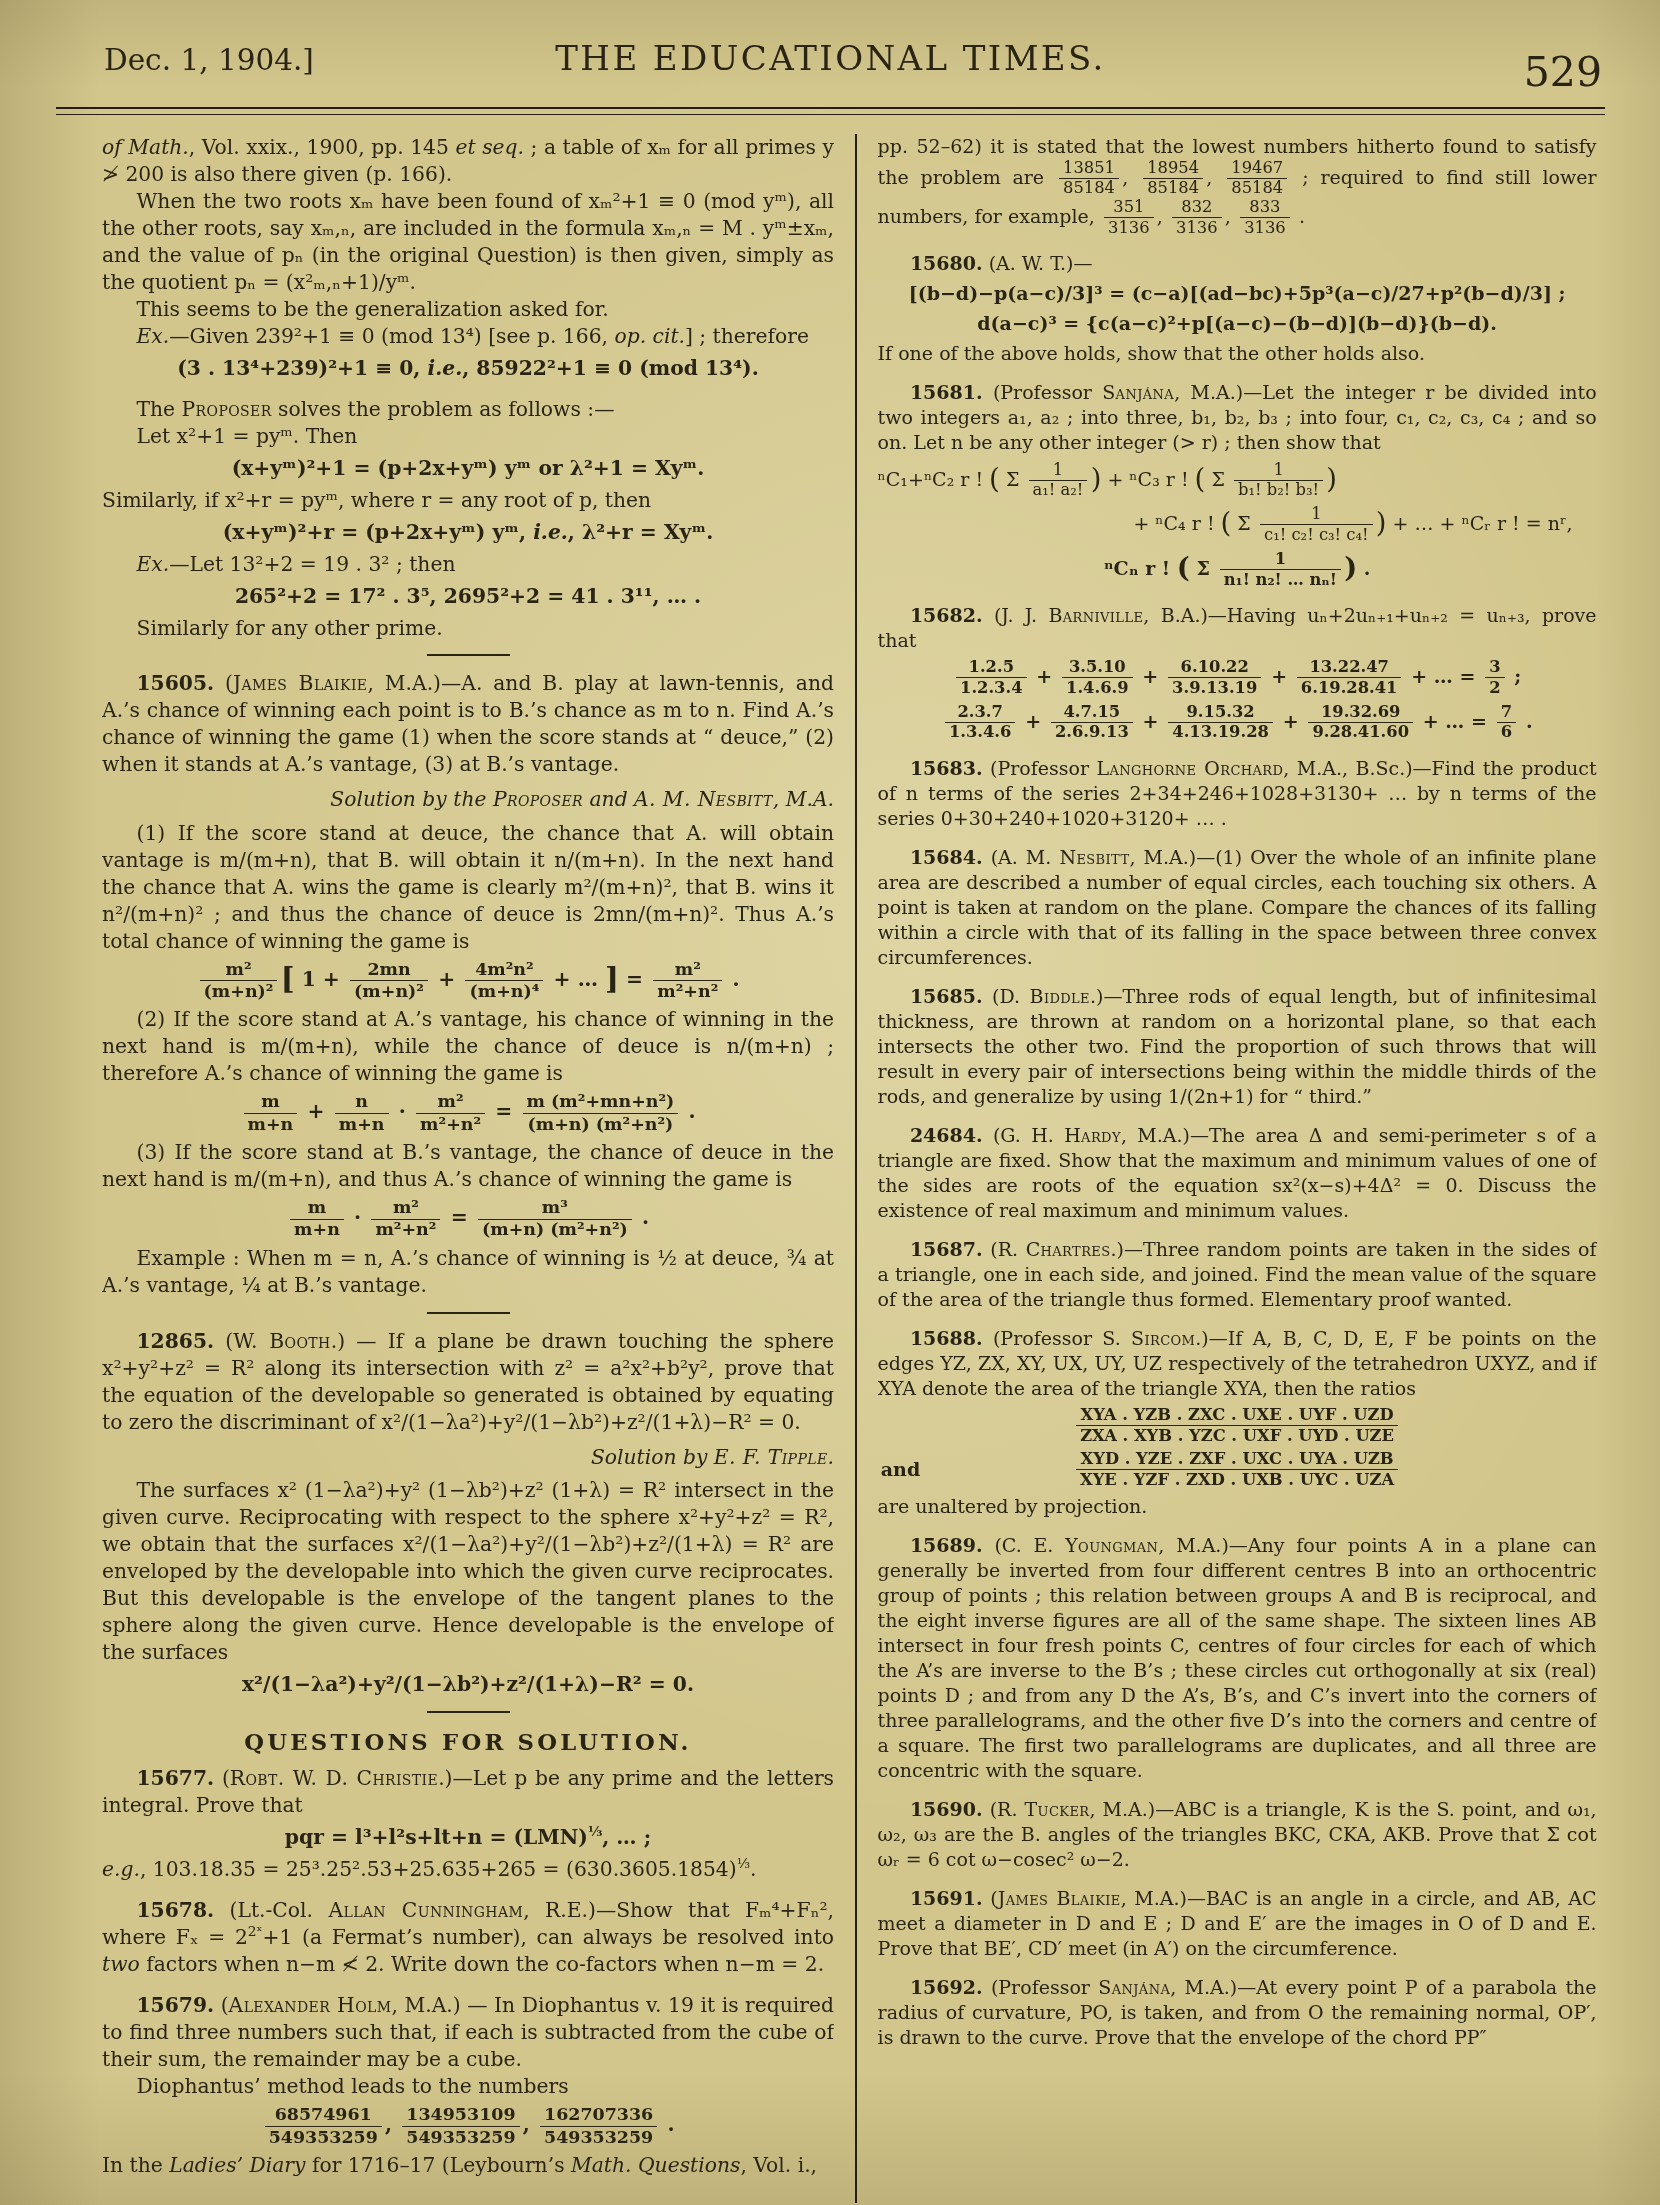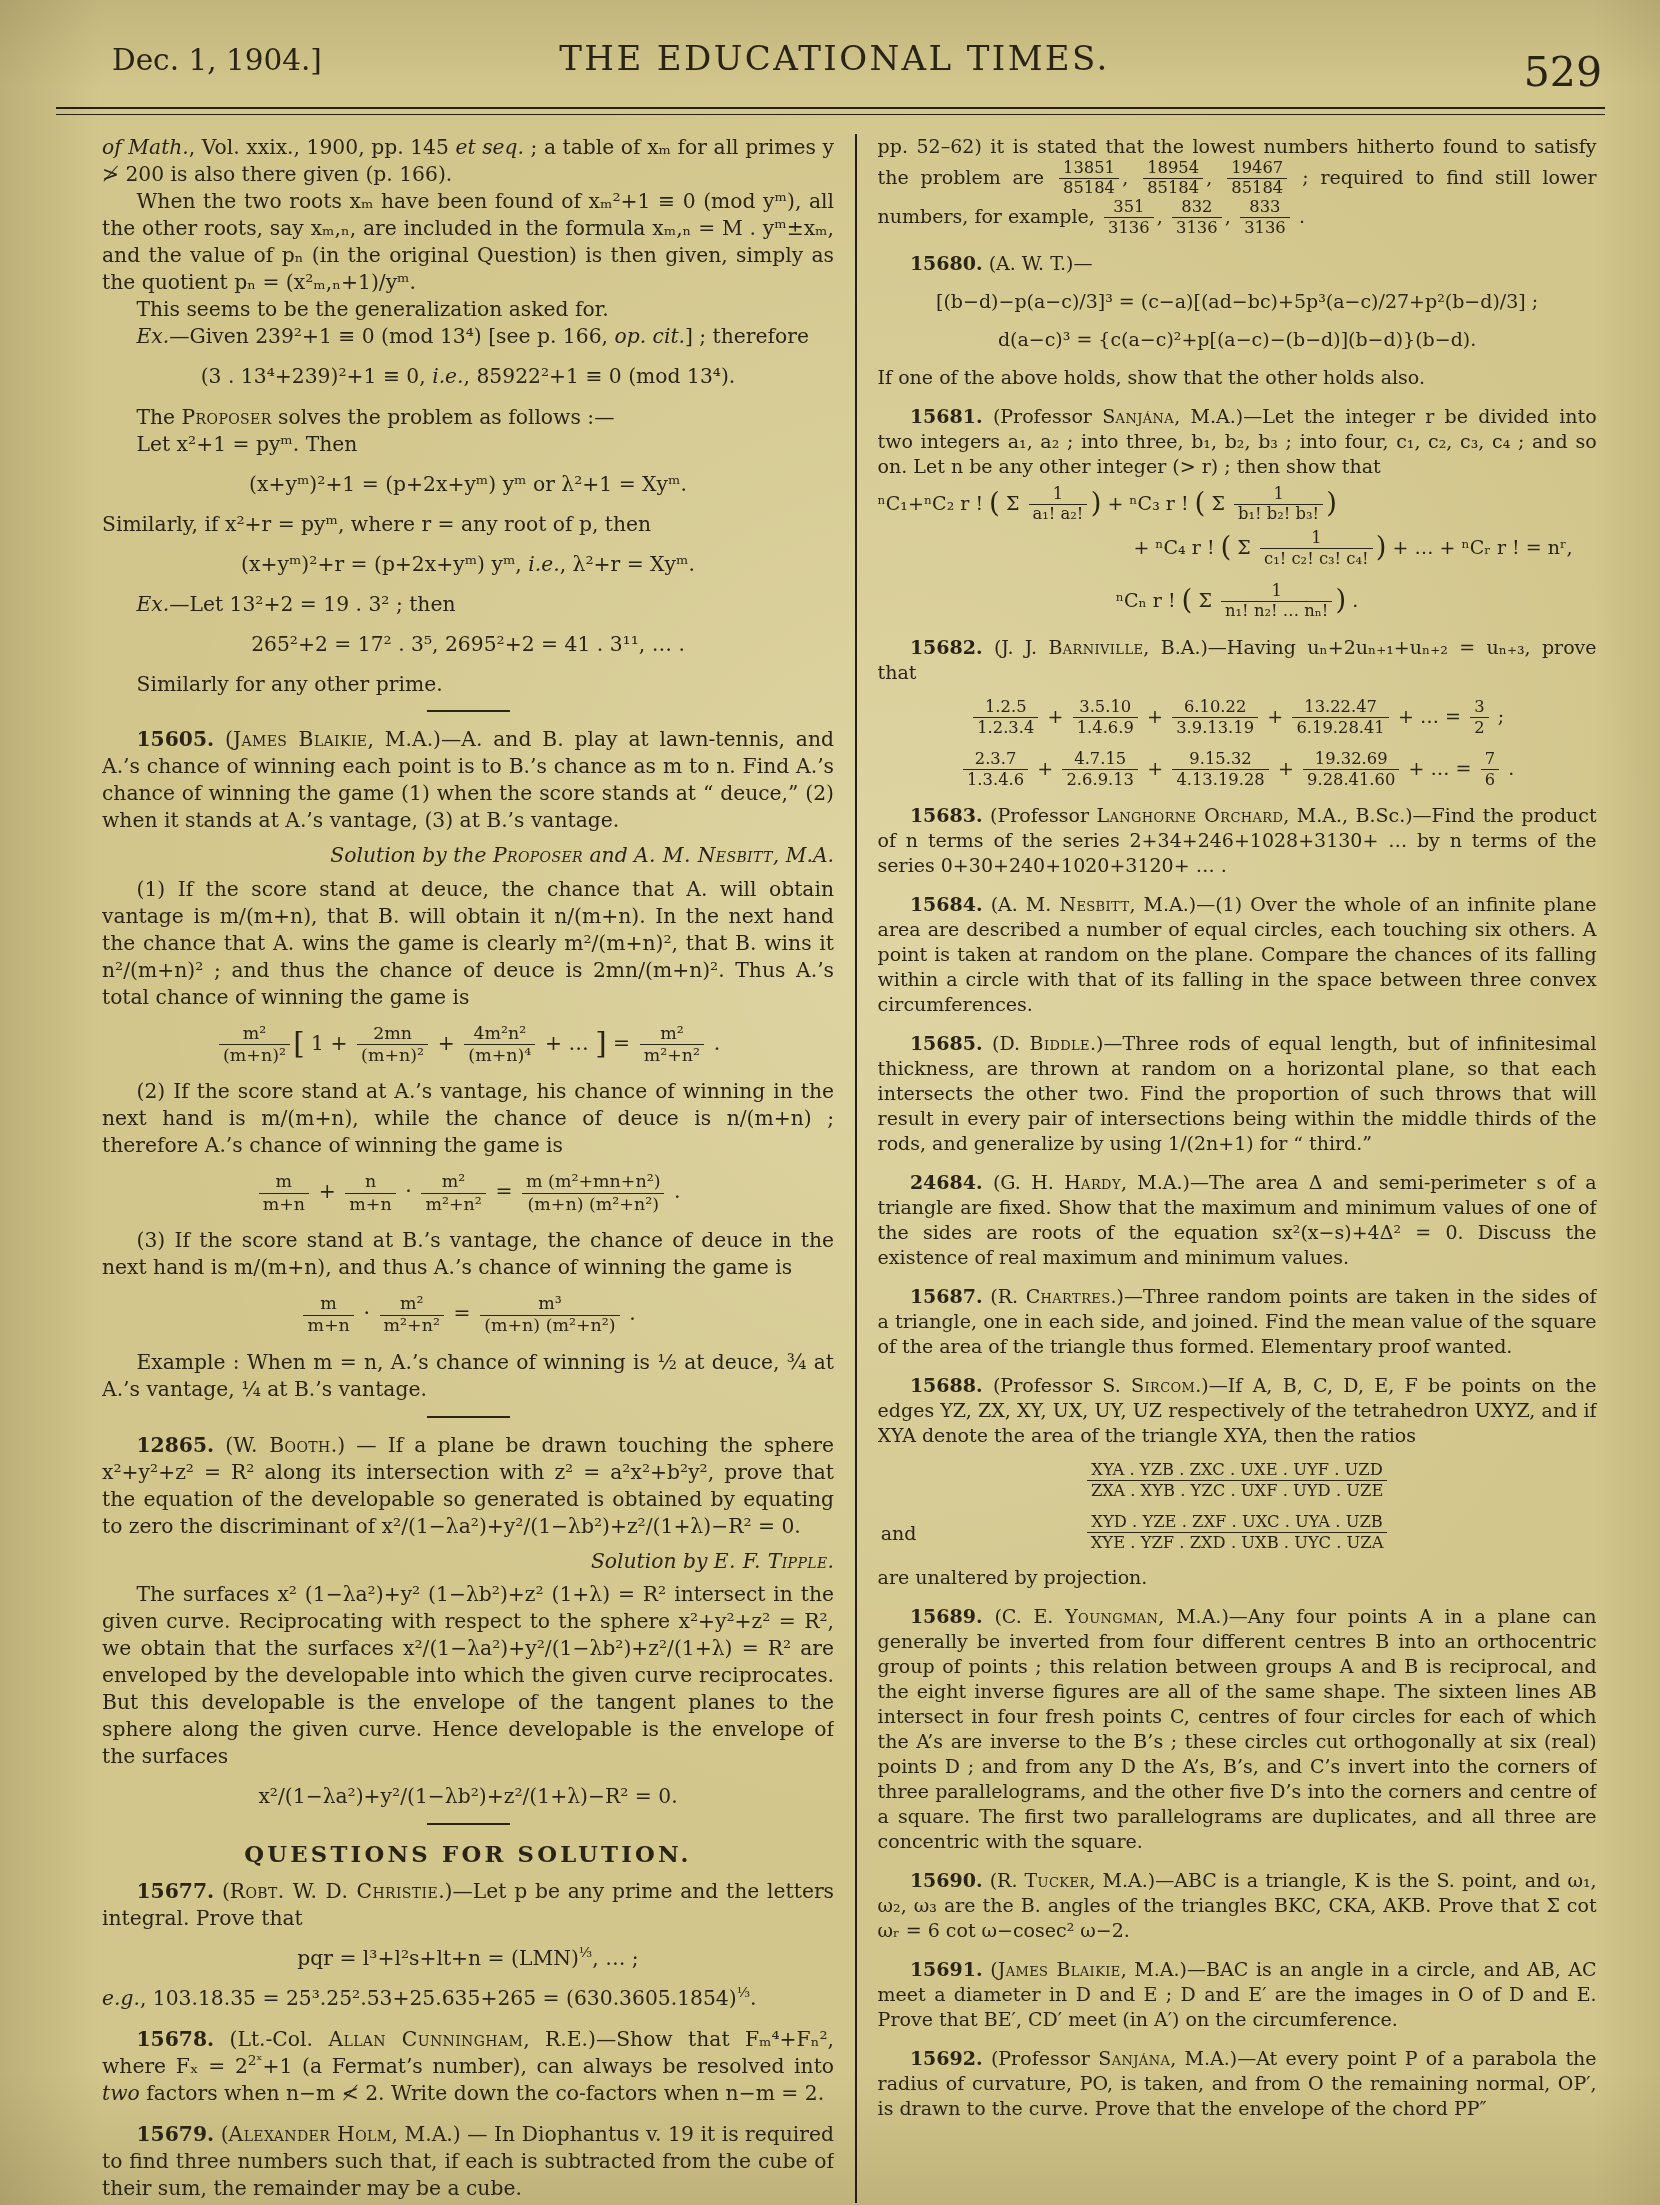--- a/index.html
+++ b/index.html
@@ -7,36 +7,36 @@
   .page{
     position:relative;width:1661px;height:2205px;overflow:hidden;
     font-family:"DejaVu Serif","Liberation Serif",serif;
     color:#2a2415;
     background:
       radial-gradient(ellipse 1275px 1514px at 55% 42%, rgba(255,252,225,.28), rgba(0,0,0,0) 60%),
       linear-gradient(90deg, rgba(90,75,30,.18) 0%, rgba(0,0,0,0) 6%, rgba(0,0,0,0) 96%, rgba(90,75,30,.12) 100%),
       linear-gradient(180deg, rgba(90,75,30,.14) 0%, rgba(0,0,0,0) 4%, rgba(0,0,0,0) 94%, rgba(90,75,30,.16) 100%),
       #d2c68c;
   }
-  .header{position:relative;height:94px;margin-left:8px;}
+  .header{position:relative;height:94px;}
   .date{position:absolute;left:104px;top:43px;font-size:29.5px;}
   .title{position:absolute;left:0;right:0;top:38px;text-align:center;font-size:34px;letter-spacing:2.4px;}
   .pagenum{position:absolute;right:59px;top:48px;font-size:41px;}
   .rule{margin:12.8px 56px 0 56px;height:4.8px;border-top:2.4px solid #241f12;border-bottom:1.6px solid #241f12;}
   .columns{display:flex;align-items:stretch;padding:19px 53px 0 102px;height:2069px;}
   .col{overflow:hidden;}
   .col.left{width:732px;font-size:20.3px;line-height:27px;}
   .divider{width:1.6px;background:#241f12;margin:0 21px;flex:none;}
   .col.right{width:719px;font-size:19px;line-height:25px;}
   p{margin:0;}
   .para{text-indent:1.7em;text-align:justify;}
   .noind{text-indent:0;text-align:justify;}
   .qpara{margin-top:14px;}
   .center-it{text-align:right;font-style:italic;margin:8px 0 6.4px;}
-  .display{text-align:center;margin:13px 0;}
+  .display{text-align:center;margin:5px 0;font-weight:bold;}
   .display.rel{position:relative;}
   .display-left{text-align:left;margin:5.6px 0;}
   .display-right{text-align:right;margin:5.6px 0;padding-right:24px;}
   .qhead{text-align:center;font-weight:bold;font-size:1.12em;letter-spacing:3.2px;margin:16px 0 9.6px;}
   .sep{width:83px;border-top:2px solid #2a2415;margin:12.8px auto;}
   .b{font-weight:bold;}
   .it{font-style:italic;}
   .sc{font-variant:small-caps;letter-spacing:0.4px;}
   .sup{vertical-align:super;font-size:.68em;line-height:0;}
   .big{font-size:1.45em;vertical-align:-.1em;line-height:0;}

